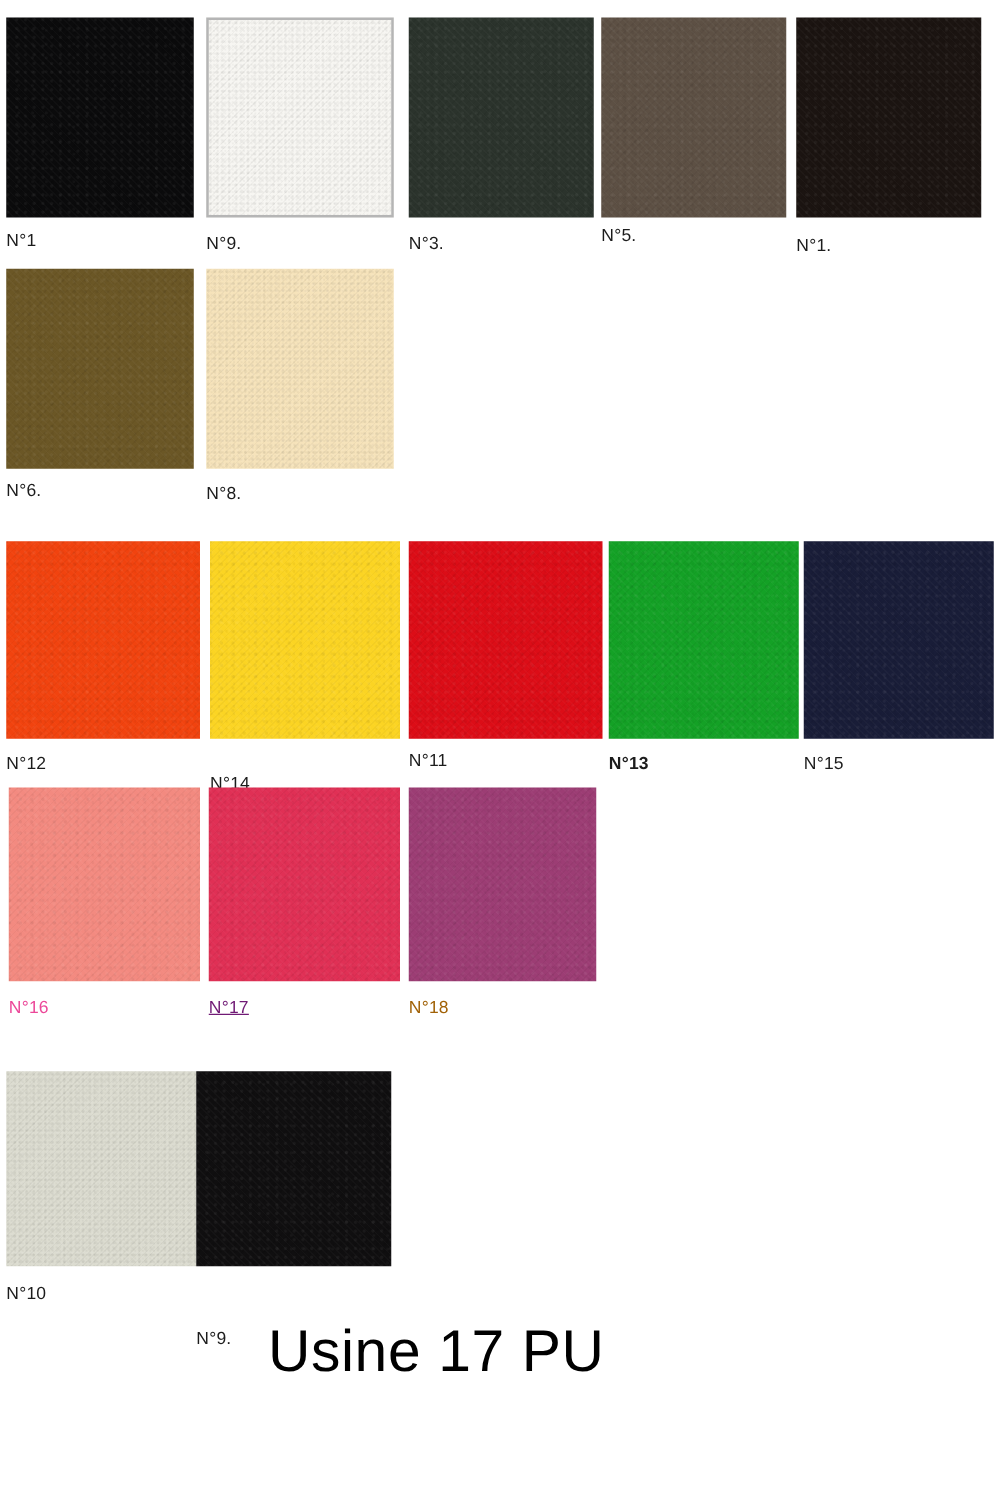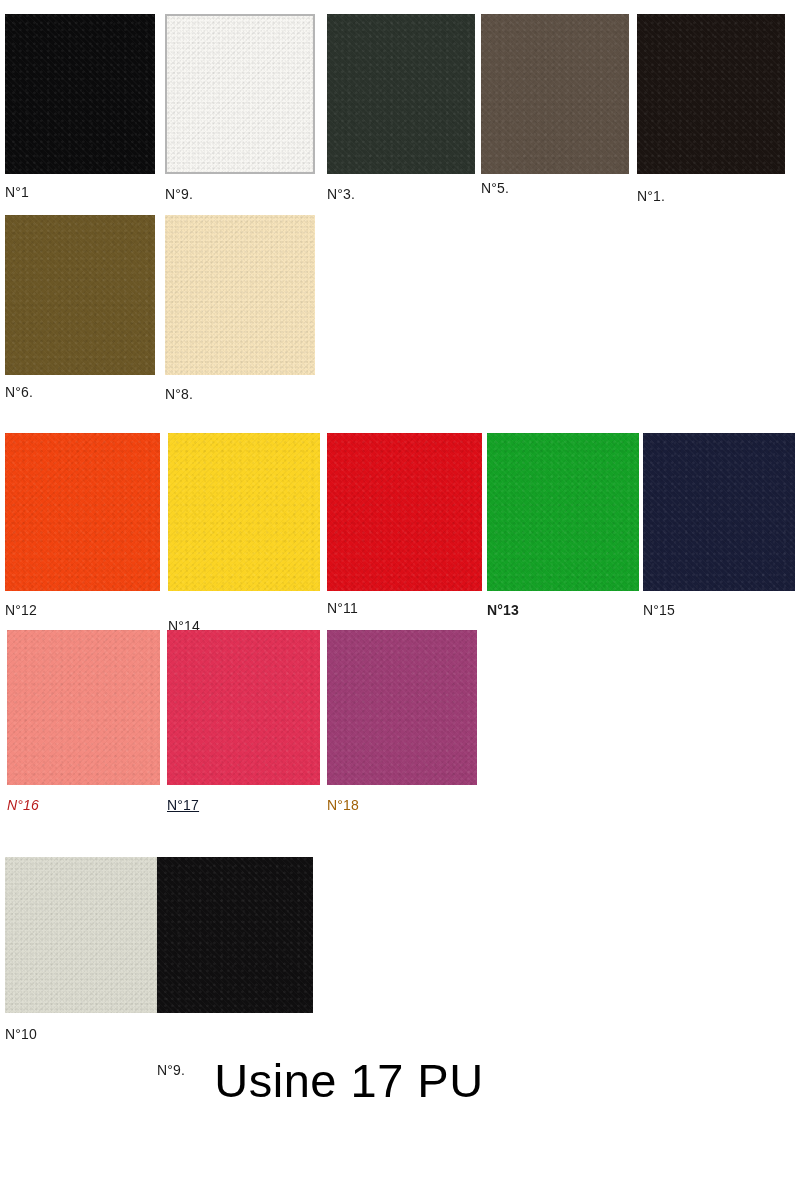--- a/index.html
+++ b/index.html
@@ -155,22 +155,22 @@
       <div class="swatch-cell" style="left: 327px; width: 155px; height: 158px;">
         <div class="swatch-chip" title="#dc0d17" style="background: rgb(220, 13, 23);"></div>
       </div>
       <div class="swatch-cell" style="left: 487px; width: 152px; height: 158px;">
         <div class="swatch-chip" title="#14a126" style="background: rgb(20, 161, 38);"></div>
       </div>
       <div class="swatch-cell" style="left: 643px; width: 152px; height: 158px;">
         <div class="swatch-chip" title="#191d38" style="background: rgb(25, 29, 56);"></div>
       </div>
     </div>
-    <div class="swatch-label" style="top: 797px; left: 7px; width: 153px; color: #b91c1c; font-style: italic;">N°16</div>
-    <div class="swatch-label" style="top: 797px; left: 167px; width: 153px; color: #0f172a; text-decoration: underline;">N°17</div>
+    <div class="swatch-label" style="top: 797px; left: 7px; width: 153px; color: #ec4899;">N°16</div>
+    <div class="swatch-label" style="top: 797px; left: 167px; width: 153px; color: #701a75; text-decoration: underline;">N°17</div>
     <div class="swatch-label" style="top: 797px; left: 327px; width: 150px; color: #a16207;">N°18</div>
     <div class="swatch-row" style="top: 630px; height: 155px;">
       <div class="swatch-cell" style="left: 7px; width: 153px; height: 155px;">
         <div class="swatch-chip" title="#f38a80" style="background: rgb(243, 138, 128);"></div>
       </div>
       <div class="swatch-cell" style="left: 167px; width: 153px; height: 155px;">
         <div class="swatch-chip" title="#e03055" style="background: rgb(224, 48, 85);"></div>
       </div>
       <div class="swatch-cell" style="left: 327px; width: 150px; height: 155px;">
         <div class="swatch-chip" title="#9c3d74" style="background: rgb(156, 61, 116);"></div>

